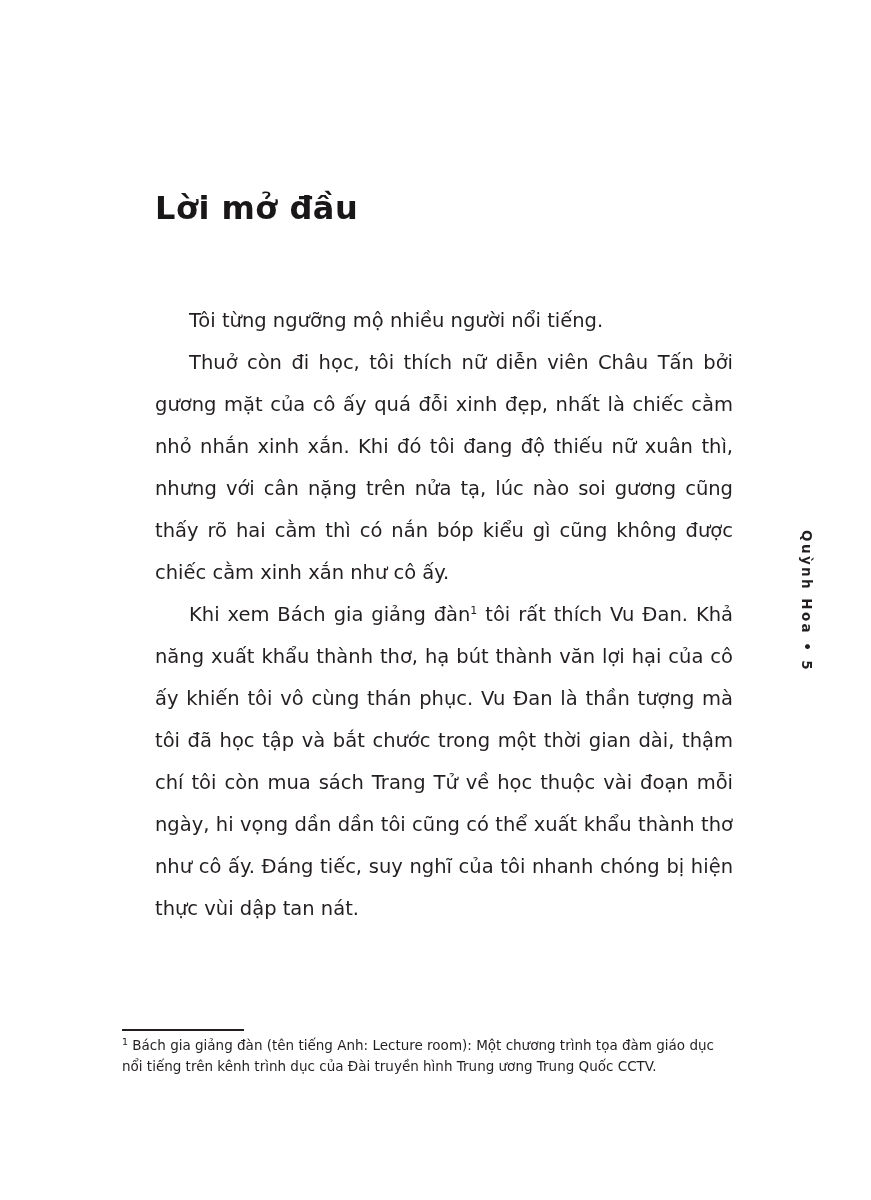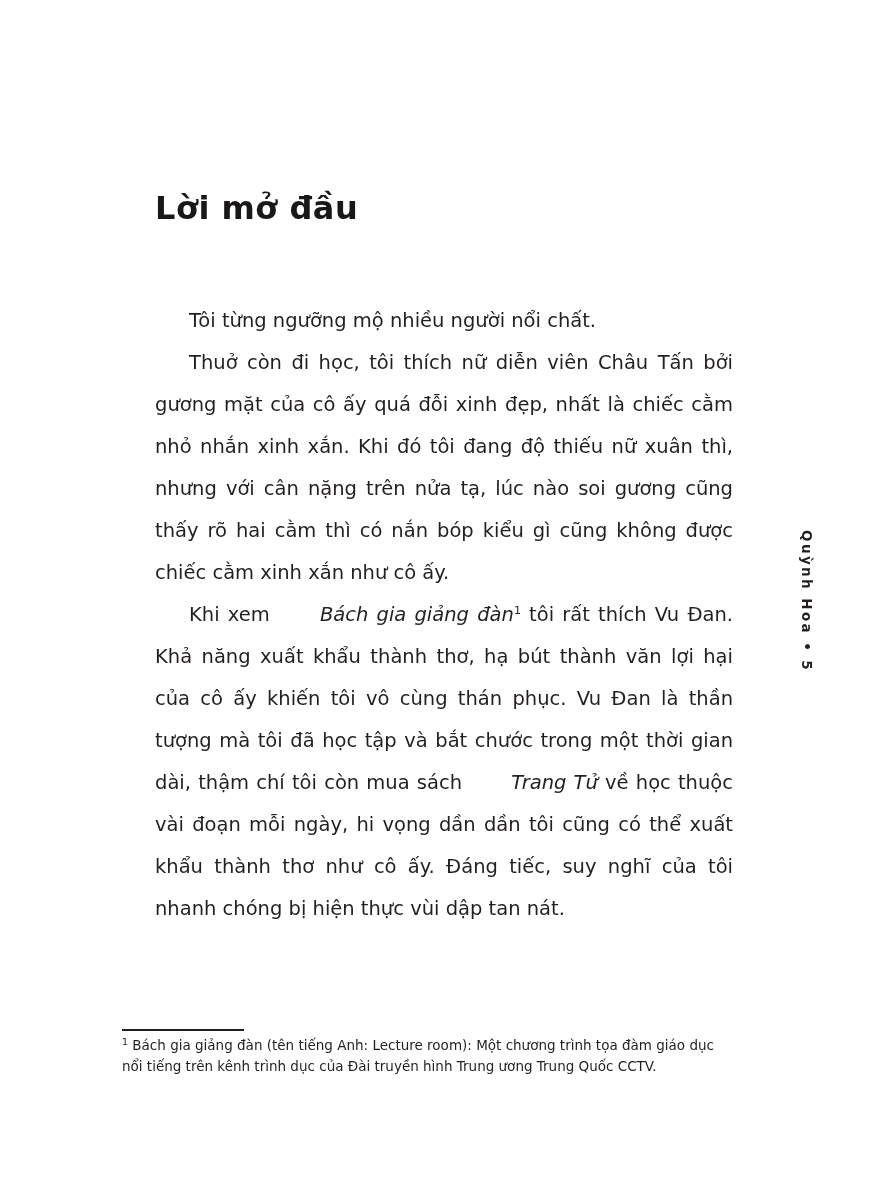--- a/index.html
+++ b/index.html
@@ -42,22 +42,20 @@
     color: #231f20;
   }
   .body-block p {
     margin: 0 0 0 0;
     text-indent: 34px;
   }
   .body-block p + p {
     margin-top: 0px;
   }
   .ital {
-    font-style: italic;
-    margin-left: 42px;
   }
   sup {
     font-size: 11px;
     vertical-align: super;
     line-height: 0;
   }
   .footnote-rule {
     position: absolute;
     left: 122px;
     top: 1029px;
@@ -94,21 +92,21 @@
 </style>
 </head>
 <body>
 
 <div class="page">
 
   <h1 class="chapter-title">Lời mở đầu</h1>
 
   <div class="body-block">
 
-    <p>Tôi từng ngưỡng mộ nhiều người nổi chất.</p>
+    <p>Tôi từng ngưỡng mộ nhiều người nổi tiếng.</p>
 
     <p>Thuở còn đi học, tôi thích nữ diễn viên Châu Tấn bởi gương mặt của cô ấy quá đỗi xinh đẹp, nhất là chiếc cằm nhỏ nhắn xinh xắn. Khi đó tôi đang độ thiếu nữ xuân thì, nhưng với cân nặng trên nửa tạ, lúc nào soi gương cũng thấy rõ hai cằm thì có nắn bóp kiểu gì cũng không được chiếc cằm xinh xắn như cô ấy.</p>
 
     <p><span>Khi xem </span><span class="ital">Bách gia giảng đàn</span><sup>1</sup><span> tôi rất thích Vu Đan. Khả năng xuất khẩu thành thơ, hạ bút thành văn lợi hại của cô ấy khiến tôi vô cùng thán phục. Vu Đan là thần tượng mà tôi đã học tập và bắt chước trong một thời gian dài, thậm chí tôi còn mua sách </span><span class="ital">Trang Tử</span><span> về học thuộc vài đoạn mỗi ngày, hi vọng dần dần tôi cũng có thể xuất khẩu thành thơ như cô ấy. Đáng tiếc, suy nghĩ của tôi nhanh chóng bị hiện thực vùi dập tan nát.</span></p>
 
 
   </div>
 
   <div class="footnote-rule"></div>
 

